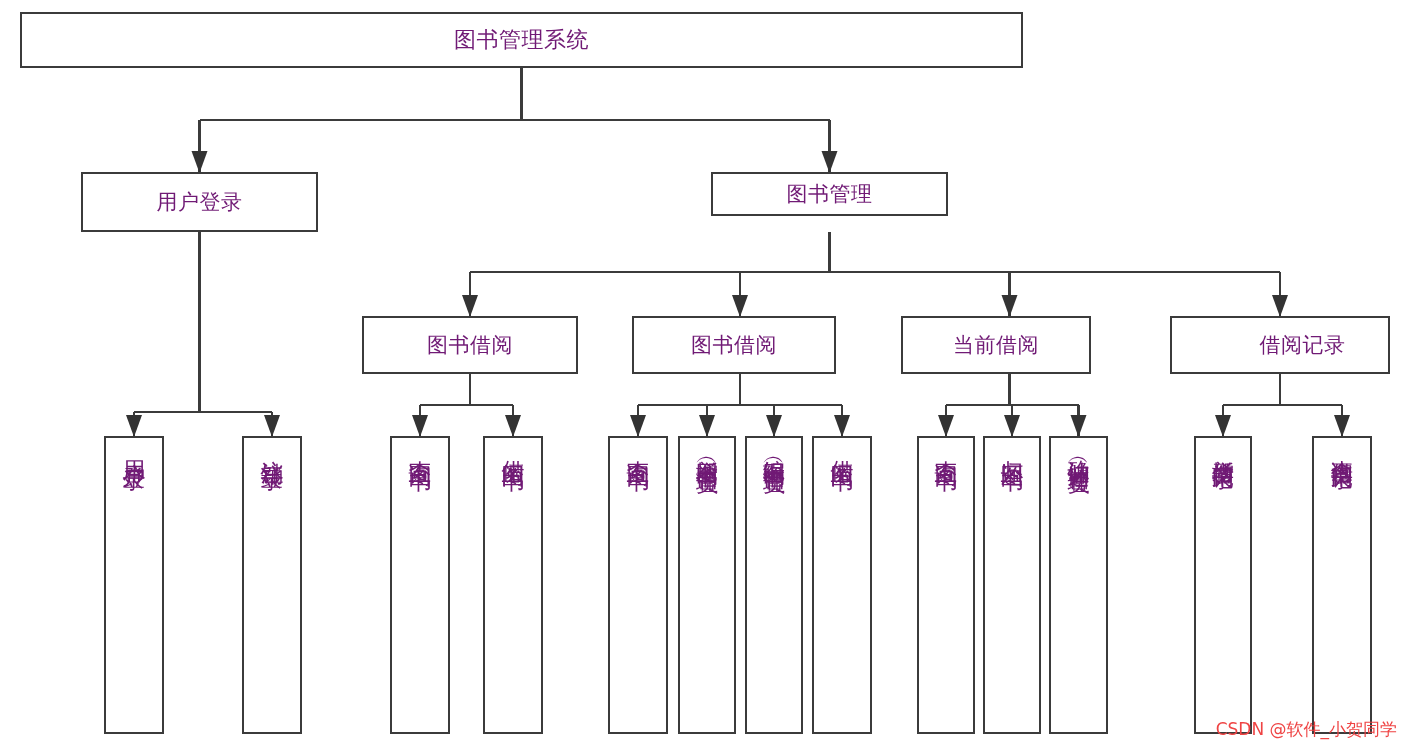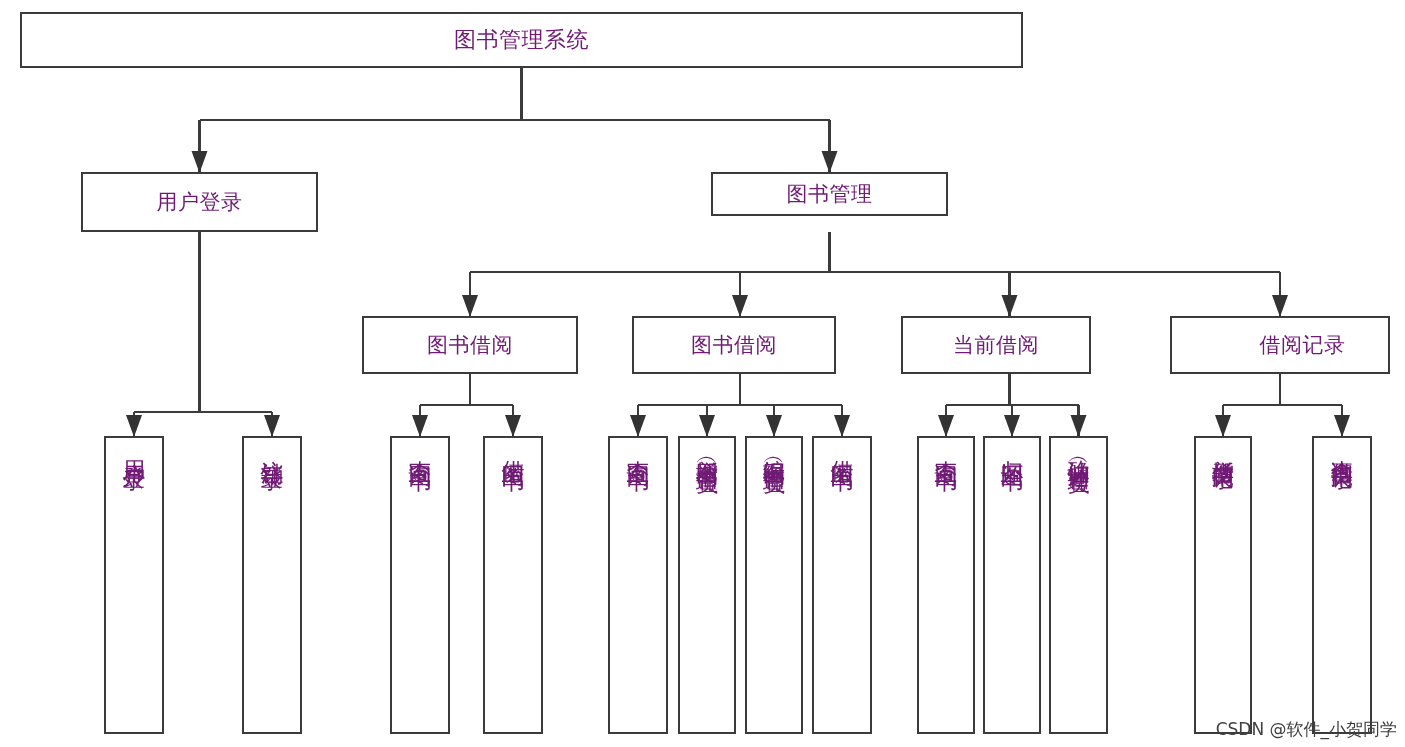--- a/index.html
+++ b/index.html
@@ -67,21 +67,21 @@
   }
   .node.vert.tall .node-label {
     font-size: 22px;
     letter-spacing: 2px;
   }
   .watermark {
     position: absolute;
     right: 8px;
     bottom: 6px;
     font-size: 17px;
-    color: #404040;
+    color: #ef4444;
     z-index: 5;
     white-space: nowrap;
     font-family: "DejaVu Sans", "Liberation Sans", sans-serif;
   }
 </style>
 </head>
 <body>
 
 <div id="diagram-root">
 

